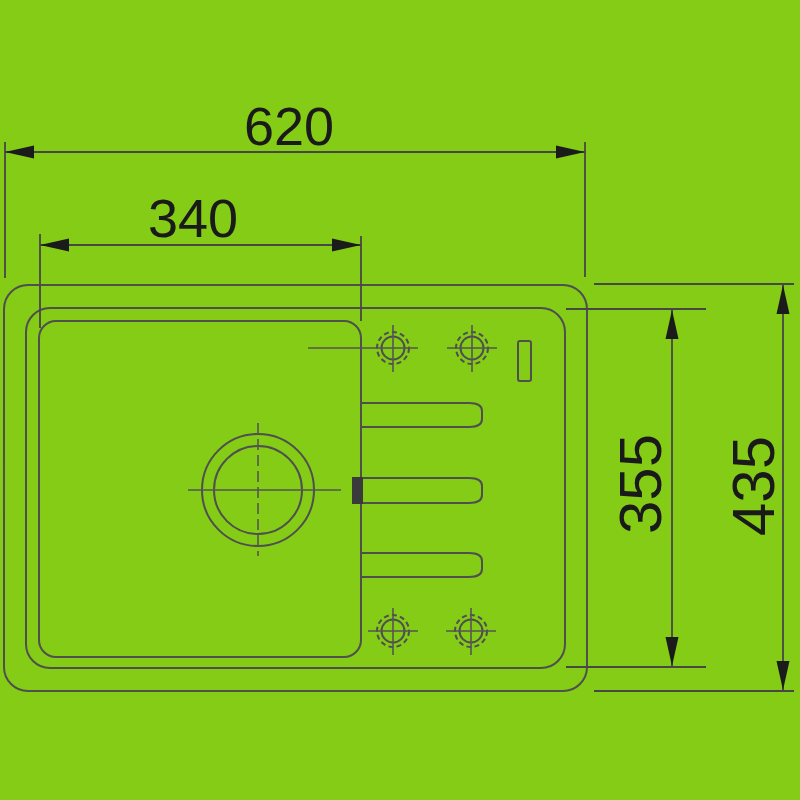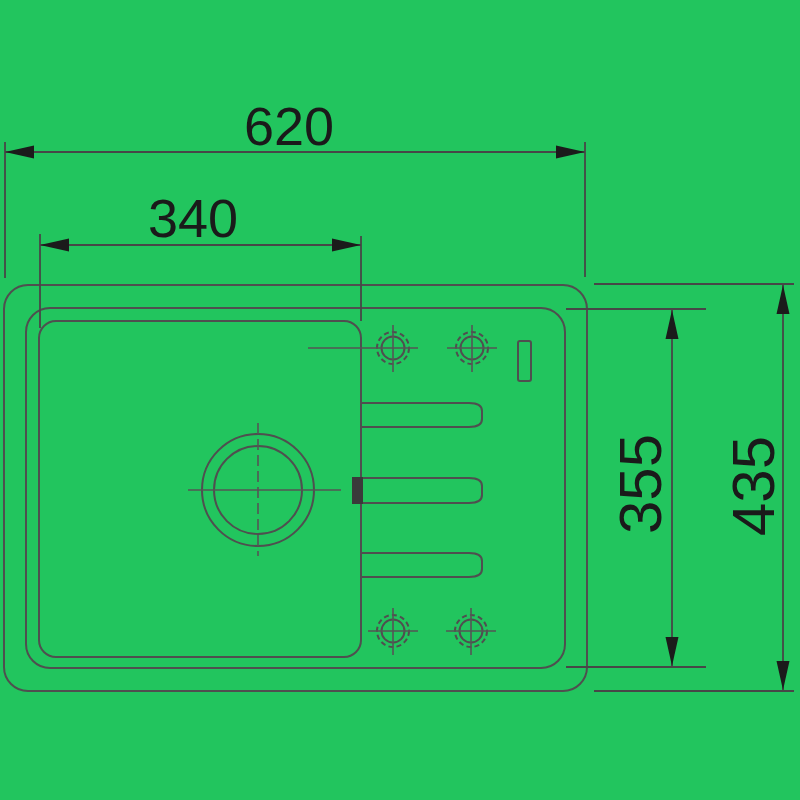--- a/index.html
+++ b/index.html
@@ -7,21 +7,21 @@
     padding: 0;
     width: 800px;
     height: 800px;
     background: #ffffff;
     font-family: "Liberation Sans", sans-serif;
   }
   .drawing-stage {
     position: relative;
     width: 800px;
     height: 800px;
-    background: #22c55e;
+    background: #84cc16;
     overflow: hidden;
     text-align: right;
   }
   svg { display: block; }
   .geom {
     fill: none;
     stroke: #4f4f4f;
     stroke-width: 2;
   }
   .geom-thin {

